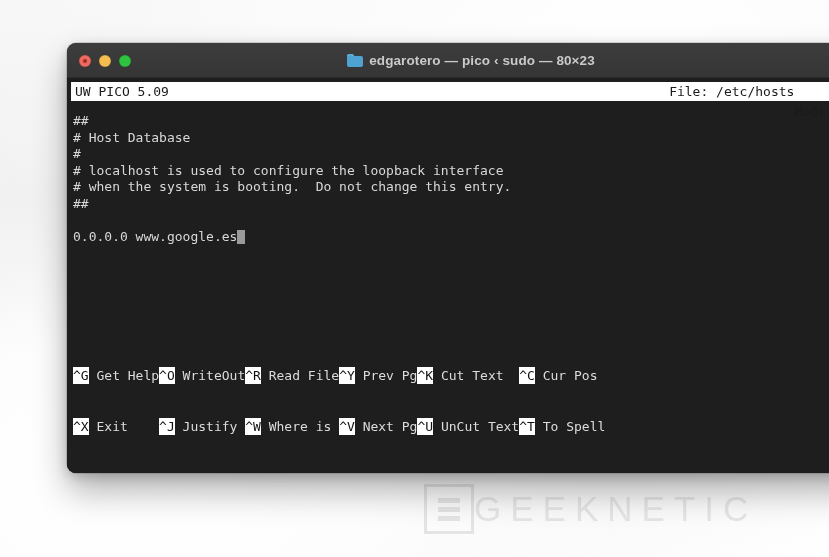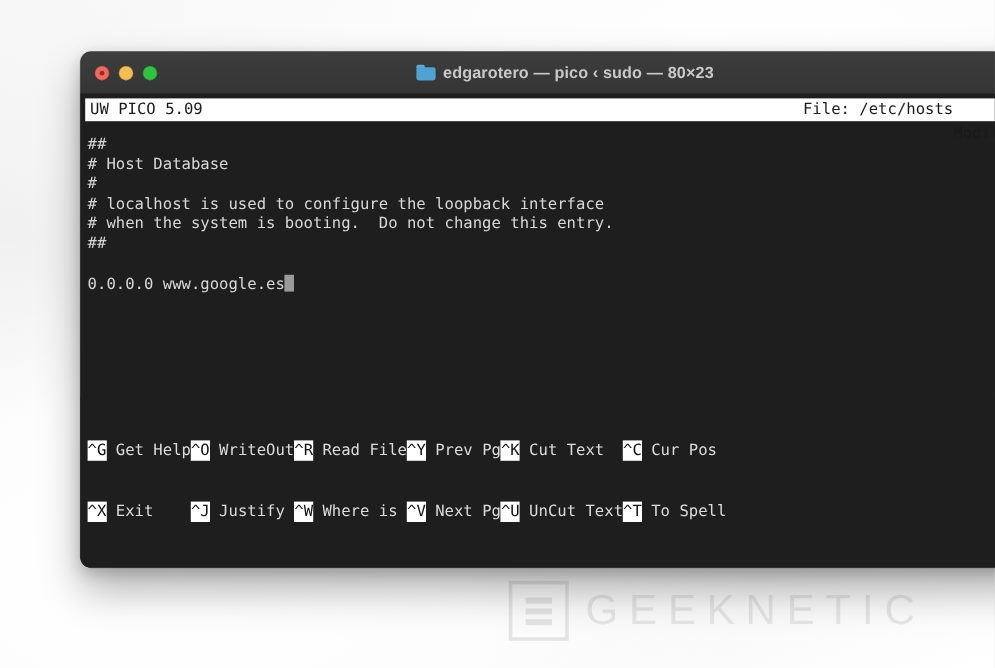--- a/index.html
+++ b/index.html
@@ -20,21 +20,20 @@
     position: relative;
   }
 
   
   .watermark {
     position: absolute;
     left: 424px;
     top: 484px;
     display: flex;
     align-items: center;
-    gap: 14px;
     opacity: 0.55;
     pointer-events: none;
   }
   .wm-logo {
     width: 50px;
     height: 50px;
     border: 3px solid #d2d2d2;
     display: flex;
     flex-direction: column;
     align-items: center;

